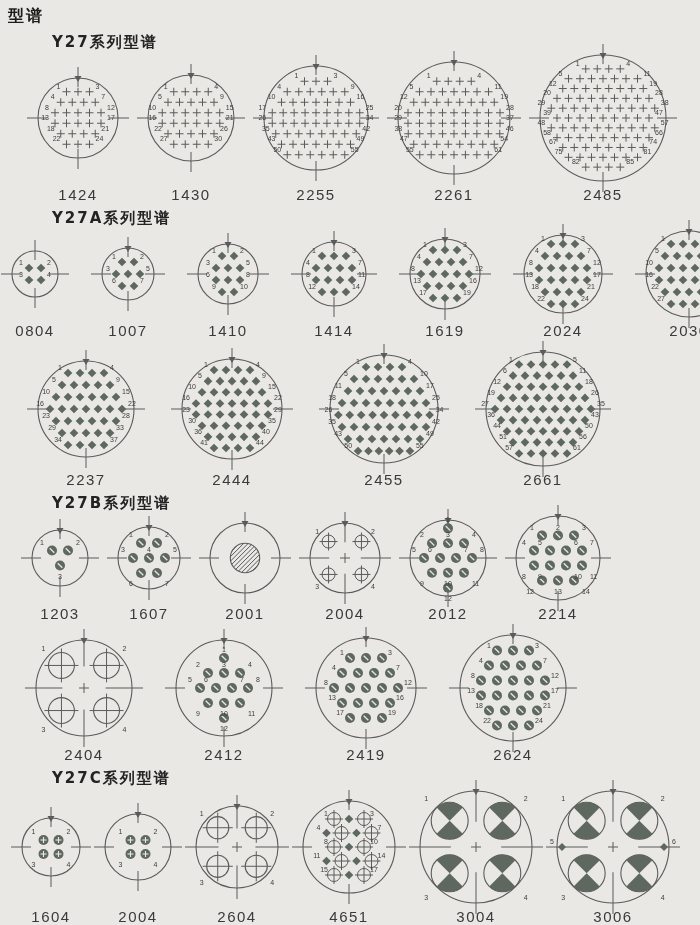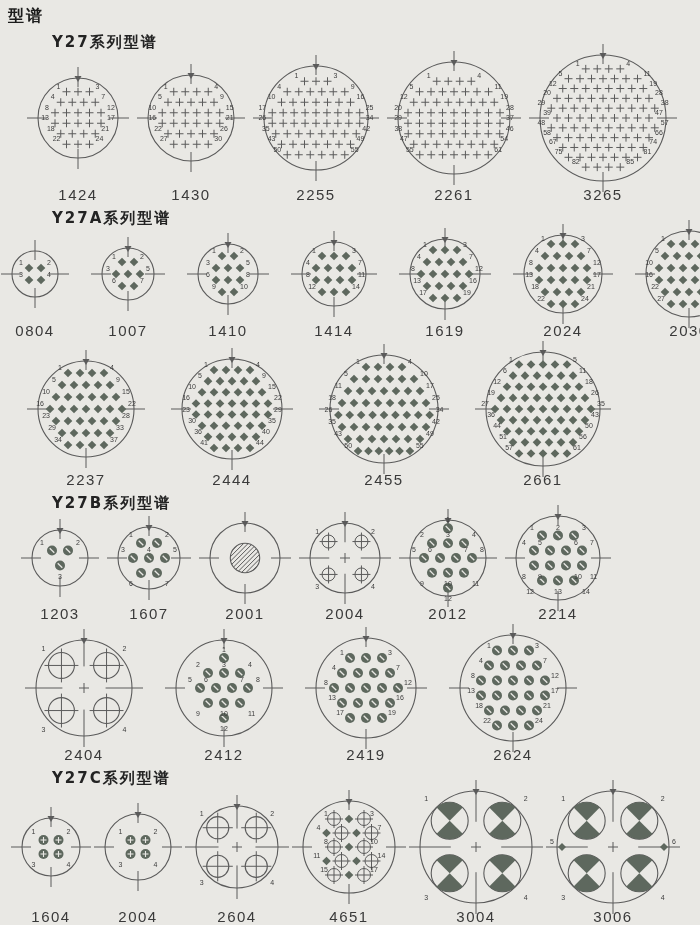--- a/index.html
+++ b/index.html
@@ -669,21 +669,21 @@
               <text x="23" y="91.656" font-size="7" fill="#3c3c3c" text-anchor="end" class="pn">58</text>
               <text x="127" y="91.656" font-size="7" fill="#3c3c3c" text-anchor="start" class="pn">66</text>
               <text x="28.75" y="101.484" font-size="7" fill="#3c3c3c" text-anchor="end" class="pn">67</text>
               <text x="121.25" y="101.484" font-size="7" fill="#3c3c3c" text-anchor="start" class="pn">74</text>
               <text x="34.5" y="111.312" font-size="7" fill="#3c3c3c" text-anchor="end" class="pn">75</text>
               <text x="115.5" y="111.312" font-size="7" fill="#3c3c3c" text-anchor="start" class="pn">81</text>
               <text x="51.75" y="121.14" font-size="7" fill="#3c3c3c" text-anchor="end" class="pn">82</text>
               <text x="98.25" y="121.14" font-size="7" fill="#3c3c3c" text-anchor="start" class="pn">85</text>
             </svg>
           </div>
-          <div class="model">3265</div>
+          <div class="model">2485</div>
         </div>
       </div>
     </div>
     <div class="section">
       <div class="sec-title">Y27A系列型谱</div>
       <div class="row" style="gap: 20px;">
         <div class="fig" style="width: 70px;">
           <div class="wrap" style="height: 92px;">
             <svg width="70" height="70" viewBox="0 0 70 70" class="conn">
               <line x1="35" y1="1" x2="35" y2="21" stroke="#5b5b5b" stroke-width="1"></line>

